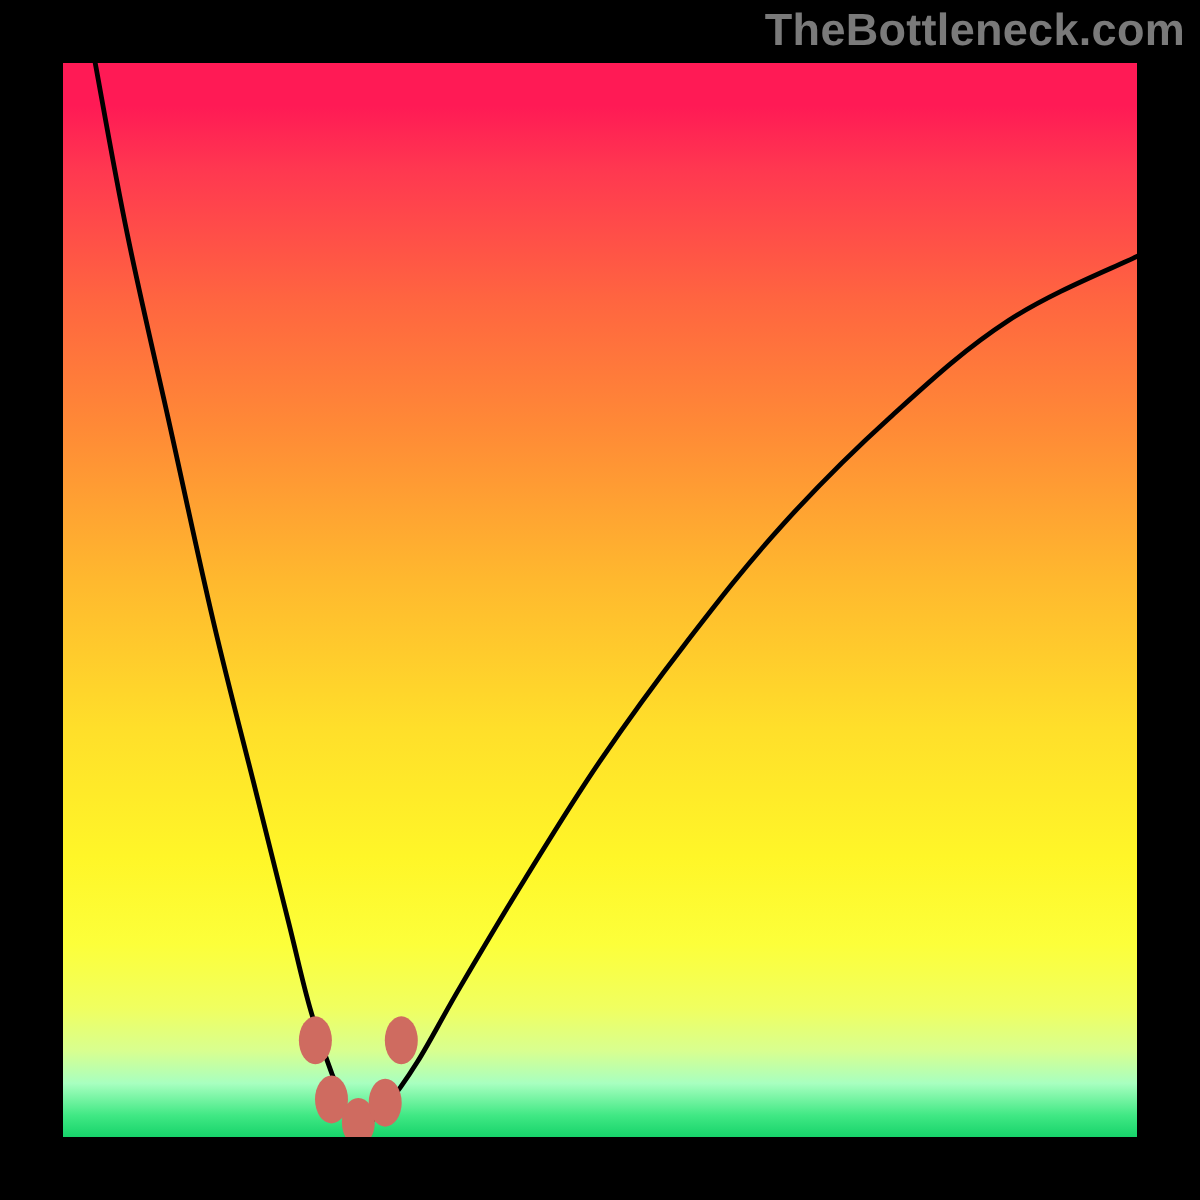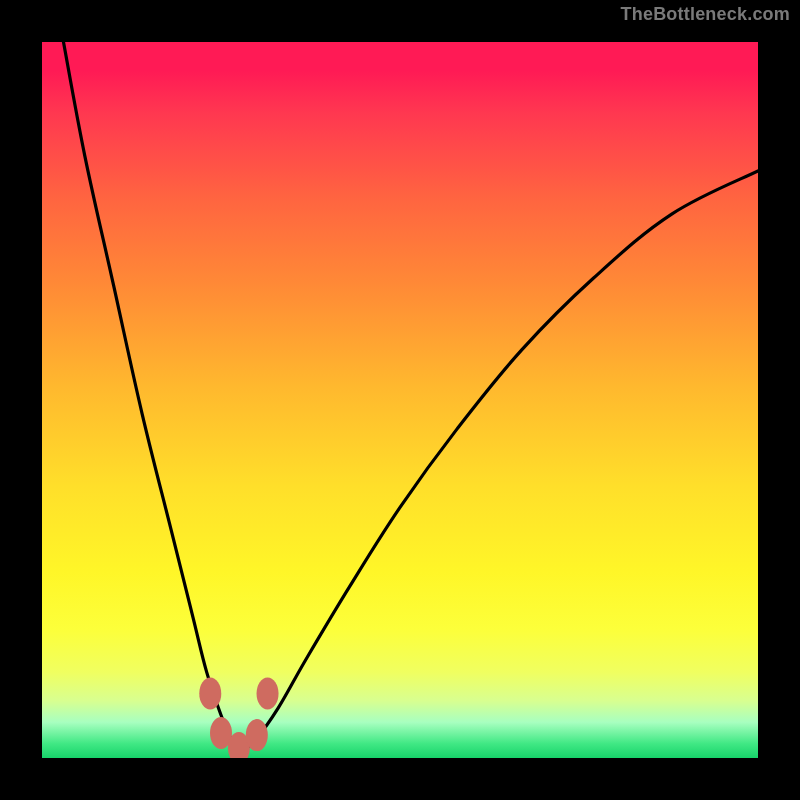--- a/index.html
+++ b/index.html
@@ -46,21 +46,21 @@
       #a8ffc0 95%,
       #40e884 98%,
       #17d36a 100%
     );
   }
   .watermark {
     position: absolute;
     top: 4px;
     right: 10px;
     color: #7a7a7a;
-    font-size: 18px;
+    font-size: 30px;
     font-weight: 600;
     letter-spacing: 0.2px;
     user-select: none;
   }
   svg.curve {
     position: absolute;
     inset: 0;
   }
 </style>
 </head>

